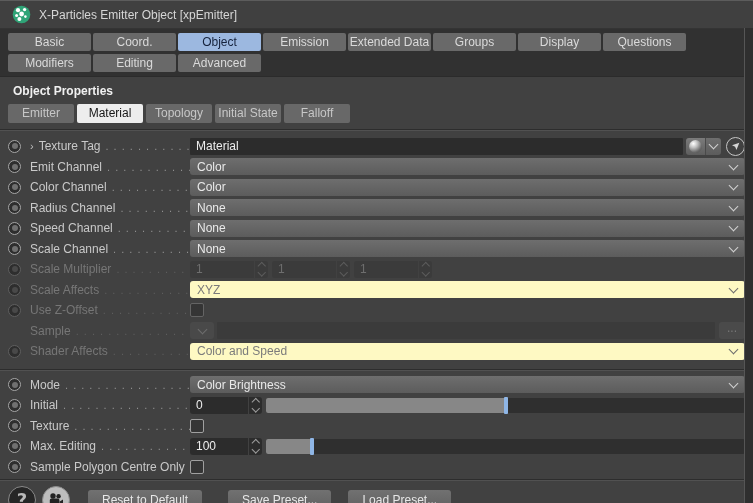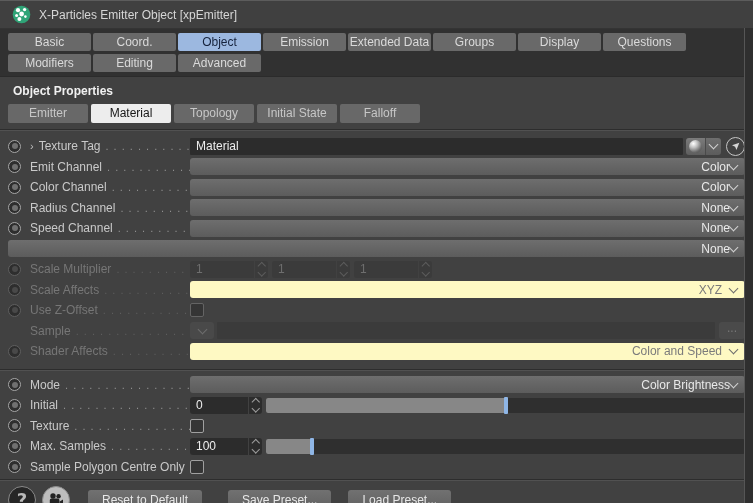--- a/index.html
+++ b/index.html
@@ -15,42 +15,42 @@
   .xp-logo{width:19px;height:19px;display:flex;flex:none;}
   
   .tabs{background:#313131;padding:4px 0 4px 8px;border-bottom:1px solid #2b2b2b;}
   .tab-row{display:flex;}
   .tab-row.first{margin-bottom:3px;}
   .tab{width:83px;height:18px;line-height:18px;text-align:center;background:#696969;color:#dadada;border-radius:2px;margin-right:2px;white-space:nowrap;overflow:hidden;cursor:default;}
   .tab.selected{background:var(--tab-blue,#9cb8e0);color:var(--tab-blue-text,#16233d);}
   
   .heading{color:#f1f1f1;font-weight:bold;padding:7px 0 6px 13px;}
   .subtabs{display:flex;padding:0 0 6px 8px;}
-  .subtab{width:80px;height:19px;line-height:19px;text-align:center;background:#686868;color:#c7c7c7;border-radius:2px;margin-right:3px;cursor:default;}
+  .subtab{width:66px;height:19px;line-height:19px;text-align:center;background:#686868;color:#c7c7c7;border-radius:2px;margin-right:3px;cursor:default;}
   .subtab.selected{background:var(--subtab-sel,#ededed);color:#161616;}
   .hdiv{height:0;border-top:1px solid #2d2d2d;border-bottom:1px solid #515151;}
   
   .params{padding:6px 8px 0 8px;}
   .row{display:flex;align-items:center;height:18px;margin-bottom:2.5px;}
   .labelcol{width:182px;flex:none;display:flex;align-items:center;}
   .row.autolabel .labelcol{width:auto;margin-right:5px;}
   .kf{width:13px;height:13px;flex:none;border:1.5px solid #a6a6a6;border-radius:50%;background:#2e2e2e;position:relative;margin-right:9px;box-sizing:border-box;cursor:default;}
   .kf::after{content:"";position:absolute;inset:2.5px;border-radius:50%;background:#707070;}
   .kf.blank{visibility:hidden;}
   .row.disabled .kf{border-color:#5f5f5f;}
   .row.disabled .kf::after{background:#494949;}
   .expand{color:#bdbdbd;font-size:11px;margin-right:5px;line-height:10px;}
   .lbl{color:#c9c9c9;white-space:nowrap;}
   .row.disabled .lbl{color:#767676;}
   .dots{flex:1;overflow:hidden;white-space:nowrap;color:#8f8f8f;margin-left:5px;font-size:11px;}
   .dots::after{content:". . . . . . . . . . . . . . . . . . . . . . . . . . .";letter-spacing:1px;}
   .row.disabled .dots{color:#5d5d5d;}
   .ctrl{flex:1;display:flex;align-items:center;height:17px;min-width:0;}
   
-  .dropdown{flex:1;height:17px;display:flex;align-items:center;justify-content:flex-end;background:linear-gradient(#6e6e6e,#5c5c5c);border-radius:3px;color:#e9e9e9;padding:0 8px 0 7px;min-width:0;cursor:default;}
+  .dropdown{flex:1;height:17px;display:flex;align-items:center;justify-content:space-between;background:linear-gradient(#6e6e6e,#5c5c5c);border-radius:3px;color:#e9e9e9;padding:0 8px 0 7px;min-width:0;cursor:default;}
   .row.disabled .dropdown{background:#fef9c3;color:#7b7b7b;gap:8px;}
   .dd-chev{width:6px;height:6px;flex:none;border-right:1.6px solid #d2d2d2;border-bottom:1.6px solid #d2d2d2;transform:rotate(45deg);margin-top:-3px;}
   .row.disabled .dd-chev{border-color:#6d6d6d;}
   
   .field{background:#2c2c2c;border-radius:1px;height:17px;color:#ededed;display:flex;align-items:center;padding:0 6px;box-sizing:border-box;min-width:0;}
   .row.disabled .field{background:#3b3b3b;color:#6e6e6e;}
   .linkfield{flex:1;margin-right:3px;}
   
   .spinner{width:72px;flex:none;display:flex;align-items:center;background:#2c2c2c;border-radius:3px;height:17px;box-sizing:border-box;}
   .spinner.wide{width:78px;margin-right:4px;}
@@ -216,20 +216,25 @@
       </div>
       <div class="ctrl">
         <div class="dropdown">
           <span>None</span>
           <span class="dd-chev"></span>
         </div>
       </div>
     </div>
 
     <div class="row">
+      <div class="labelcol">
+        <span class="kf"></span>
+        <span class="lbl">Scale Channel</span>
+        <span class="dots"></span>
+      </div>
       <div class="ctrl">
         <div class="dropdown">
           <span>None</span>
           <span class="dd-chev"></span>
         </div>
       </div>
     </div>
 
     <div class="row disabled">
       <div class="labelcol">
@@ -363,21 +368,21 @@
         <span class="dots"></span>
       </div>
       <div class="ctrl">
         <span class="checkbox"></span>
       </div>
     </div>
 
     <div class="row">
       <div class="labelcol">
         <span class="kf"></span>
-        <span class="lbl">Max. Samples</span>
+        <span class="lbl">Max. Editing</span>
         <span class="dots"></span>
       </div>
       <div class="ctrl">
         <span class="spinner">
           <span class="num">100</span>
           <span class="arr">
               <i class="up"></i>
               <i class="dn"></i>
             </span>
         </span>

